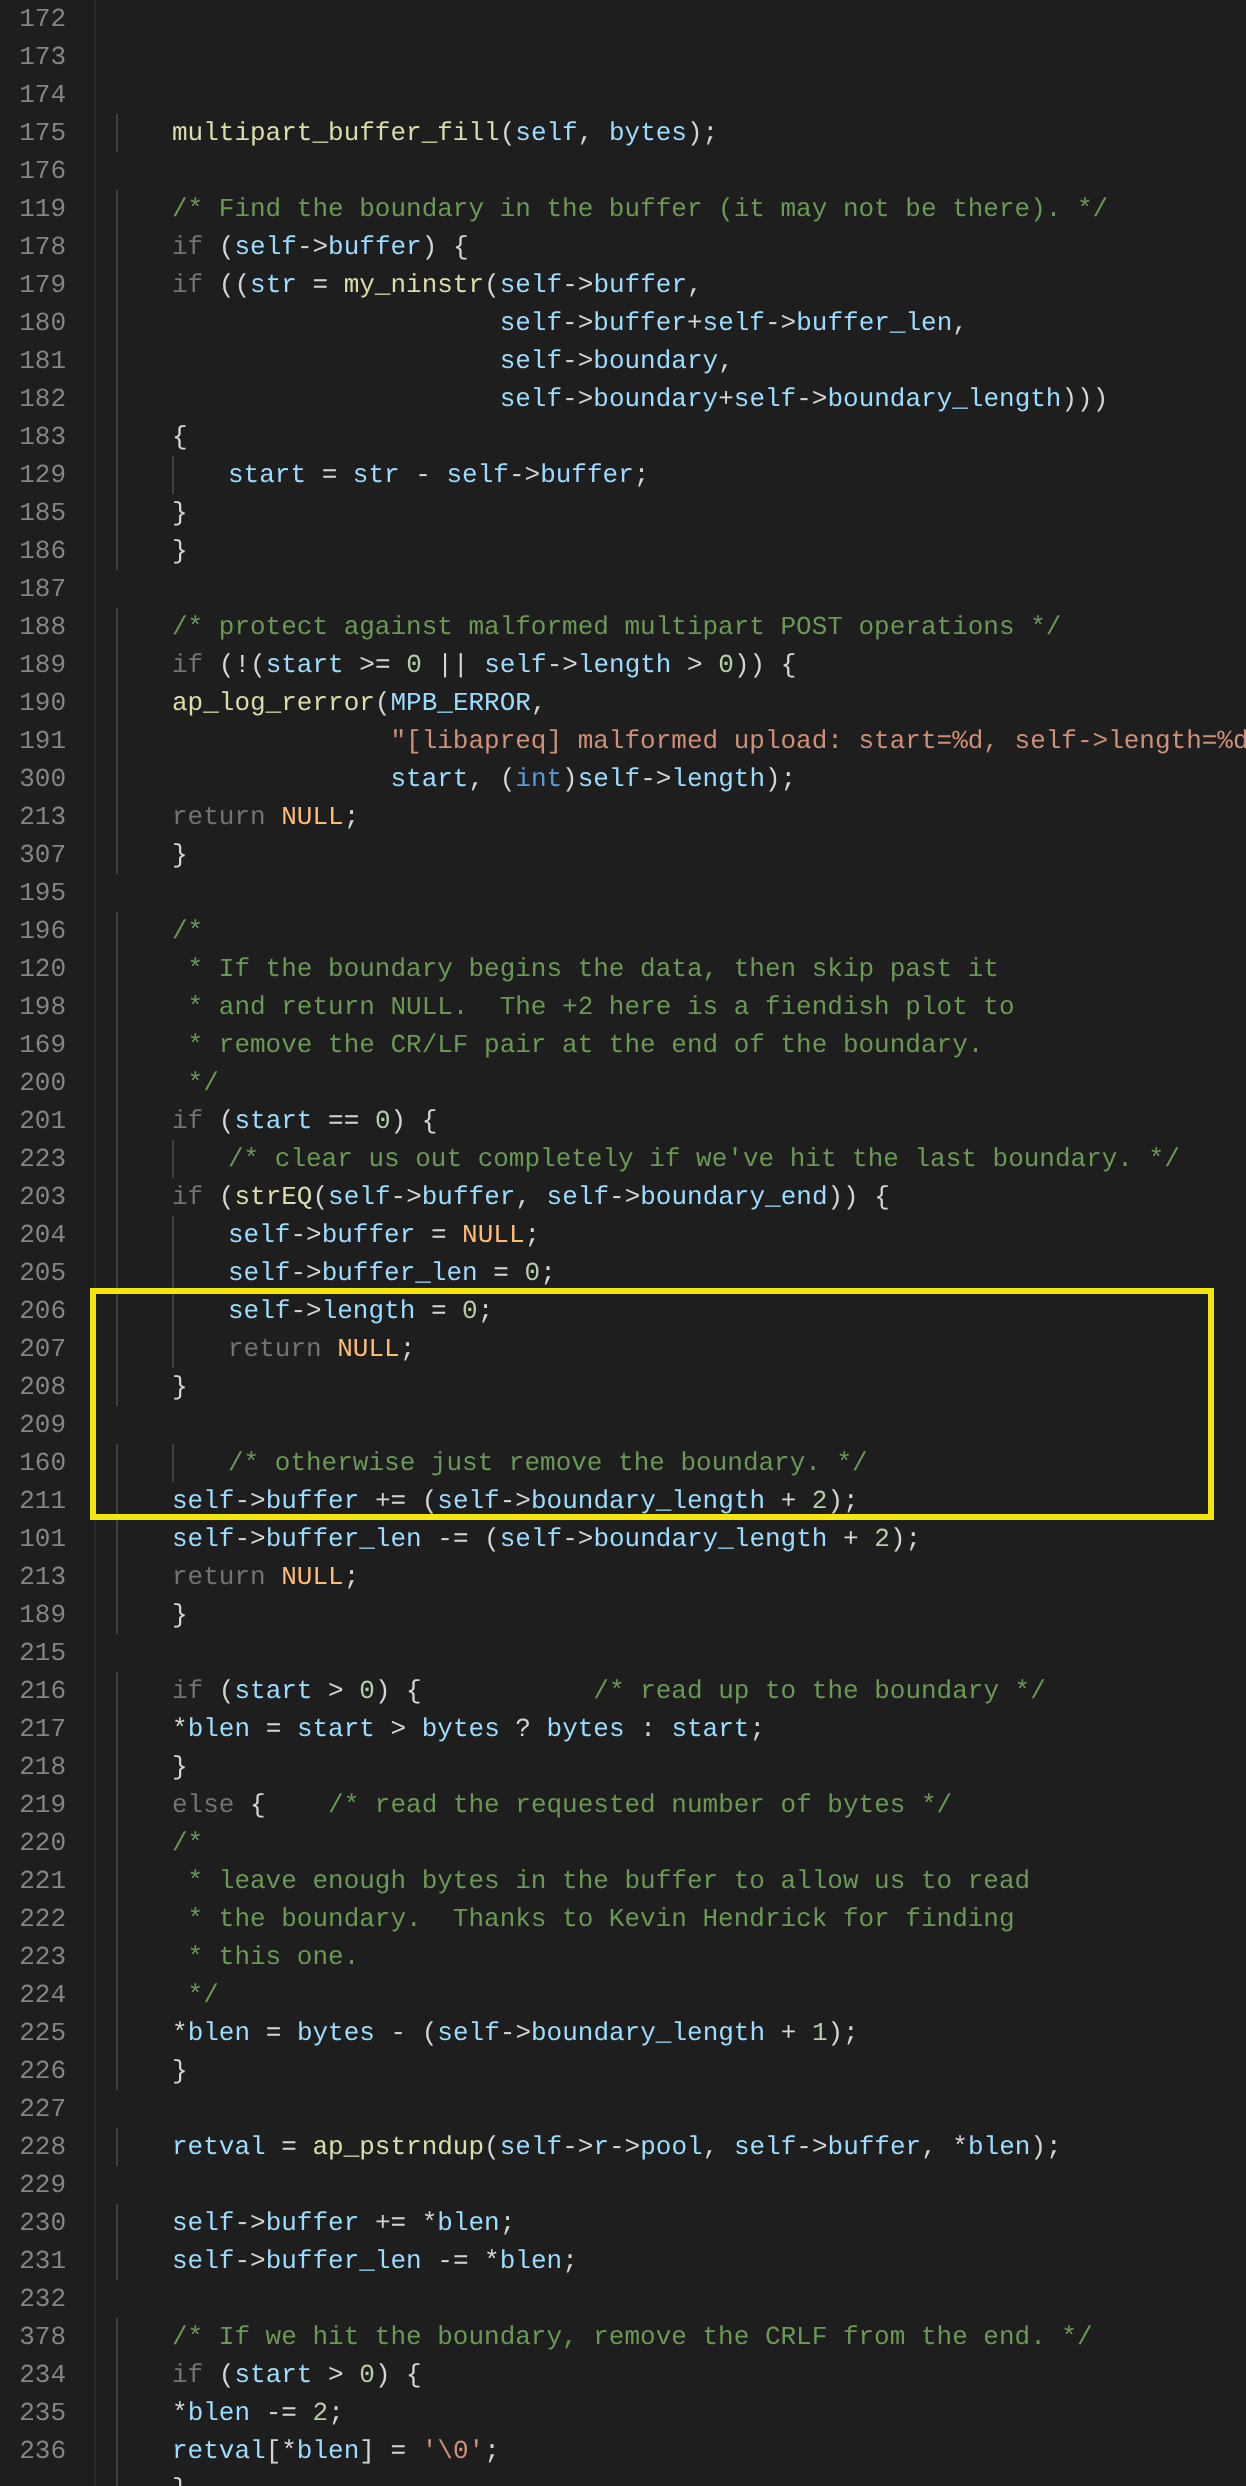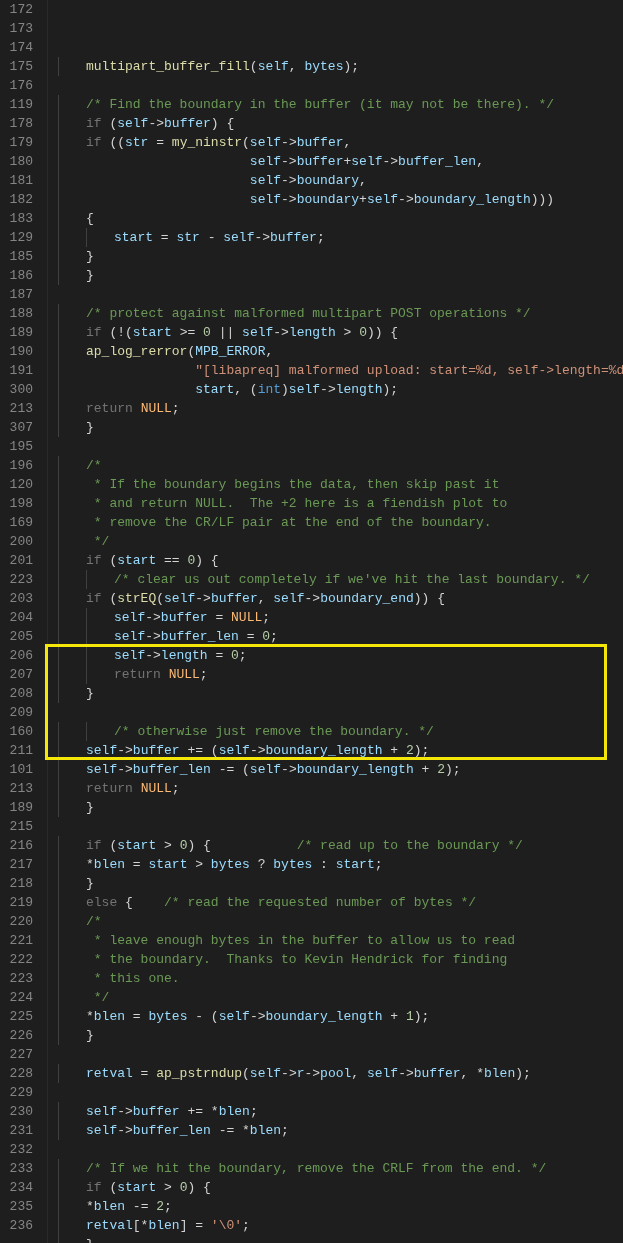--- a/index.html
+++ b/index.html
@@ -116,21 +116,21 @@
       <div>223</div>
       <div>224</div>
       <div>225</div>
       <div>226</div>
       <div>227</div>
       <div>228</div>
       <div>229</div>
       <div>230</div>
       <div>231</div>
       <div>232</div>
-      <div>233</div>
+      <div>378</div>
       <div>234</div>
       <div>235</div>
       <div>236</div>
     </div>
   <div class="code" id="code">
     <div class="highlight-box" id="hlbox" style="top: 644px; height: 116px; left: -3px; width: 562px;"></div>
   <div class="line"><span class="indent-guide" style="left: 0px;"></span><span style="display: inline-block; width: 28px;">    </span><span class="tok-fn">multipart_buffer_fill</span><span class="tok-punc">(</span><span class="tok-id">self</span><span class="tok-punc">, </span><span class="tok-id">bytes</span><span class="tok-punc">);</span></div><div class="line"><span style="display: inline-block; width: 0px;"></span></div><div class="line"><span class="indent-guide" style="left: 0px;"></span><span style="display: inline-block; width: 28px;">    </span><span class="tok-comment">/* Find the boundary in the buffer (it may not be there). */</span></div><div class="line"><span class="indent-guide" style="left: 0px;"></span><span style="display: inline-block; width: 28px;">    </span><span class="tok-ctrl">if</span><span class="tok-punc"> (</span><span class="tok-id">self</span><span class="tok-punc">-&gt;</span><span class="tok-id">buffer</span><span class="tok-punc">) {</span></div><div class="line"><span class="indent-guide" style="left: 0px;"></span><span style="display: inline-block; width: 28px;">    </span><span class="tok-ctrl">if</span><span class="tok-punc"> ((</span><span class="tok-id">str</span><span class="tok-punc"> = </span><span class="tok-fn">my_ninstr</span><span class="tok-punc">(</span><span class="tok-id">self</span><span class="tok-punc">-&gt;</span><span class="tok-id">buffer</span><span class="tok-punc">,</span></div><div class="line"><span class="indent-guide" style="left: 0px;"></span><span style="display: inline-block; width: 28px;">    </span><span class="tok-punc">                     </span><span class="tok-id">self</span><span class="tok-punc">-&gt;</span><span class="tok-id">buffer</span><span class="tok-punc">+</span><span class="tok-id">self</span><span class="tok-punc">-&gt;</span><span class="tok-id">buffer_len</span><span class="tok-punc">,</span></div><div class="line"><span class="indent-guide" style="left: 0px;"></span><span style="display: inline-block; width: 28px;">    </span><span class="tok-punc">                     </span><span class="tok-id">self</span><span class="tok-punc">-&gt;</span><span class="tok-id">boundary</span><span class="tok-punc">,</span></div><div class="line"><span class="indent-guide" style="left: 0px;"></span><span style="display: inline-block; width: 28px;">    </span><span class="tok-punc">                     </span><span class="tok-id">self</span><span class="tok-punc">-&gt;</span><span class="tok-id">boundary</span><span class="tok-punc">+</span><span class="tok-id">self</span><span class="tok-punc">-&gt;</span><span class="tok-id">boundary_length</span><span class="tok-punc">)))</span></div><div class="line"><span class="indent-guide" style="left: 0px;"></span><span style="display: inline-block; width: 28px;">    </span><span class="tok-punc">{</span></div><div class="line"><span class="indent-guide" style="left: 0px;"></span><span class="indent-guide" style="left: 28px;"></span><span style="display: inline-block; width: 56px;">        </span><span class="tok-id">start</span><span class="tok-punc"> = </span><span class="tok-id">str</span><span class="tok-punc"> - </span><span class="tok-id">self</span><span class="tok-punc">-&gt;</span><span class="tok-id">buffer</span><span class="tok-punc">;</span></div><div class="line"><span class="indent-guide" style="left: 0px;"></span><span style="display: inline-block; width: 28px;">    </span><span class="tok-punc">}</span></div><div class="line"><span class="indent-guide" style="left: 0px;"></span><span style="display: inline-block; width: 28px;">    </span><span class="tok-punc">}</span></div><div class="line"><span style="display: inline-block; width: 0px;"></span></div><div class="line"><span class="indent-guide" style="left: 0px;"></span><span style="display: inline-block; width: 28px;">    </span><span class="tok-comment">/* protect against malformed multipart POST operations */</span></div><div class="line"><span class="indent-guide" style="left: 0px;"></span><span style="display: inline-block; width: 28px;">    </span><span class="tok-ctrl">if</span><span class="tok-punc"> (!(</span><span class="tok-id">start</span><span class="tok-punc"> &gt;= </span><span class="tok-num">0</span><span class="tok-punc"> || </span><span class="tok-id">self</span><span class="tok-punc">-&gt;</span><span class="tok-id">length</span><span class="tok-punc"> &gt; </span><span class="tok-num">0</span><span class="tok-punc">)) {</span></div><div class="line"><span class="indent-guide" style="left: 0px;"></span><span style="display: inline-block; width: 28px;">    </span><span class="tok-fn">ap_log_rerror</span><span class="tok-punc">(</span><span class="tok-id">MPB_ERROR</span><span class="tok-punc">,</span></div><div class="line"><span class="indent-guide" style="left: 0px;"></span><span style="display: inline-block; width: 28px;">    </span><span class="tok-punc">              </span><span class="tok-str">"[libapreq] malformed upload: start=%d, self-&gt;length=%d"</span></div><div class="line"><span class="indent-guide" style="left: 0px;"></span><span style="display: inline-block; width: 28px;">    </span><span class="tok-punc">              </span><span class="tok-id">start</span><span class="tok-punc">, (</span><span class="tok-kw">int</span><span class="tok-punc">)</span><span class="tok-id">self</span><span class="tok-punc">-&gt;</span><span class="tok-id">length</span><span class="tok-punc">);</span></div><div class="line"><span class="indent-guide" style="left: 0px;"></span><span style="display: inline-block; width: 28px;">    </span><span class="tok-ctrl">return</span><span class="tok-punc"> </span><span class="tok-const">NULL</span><span class="tok-punc">;</span></div><div class="line"><span class="indent-guide" style="left: 0px;"></span><span style="display: inline-block; width: 28px;">    </span><span class="tok-punc">}</span></div><div class="line"><span style="display: inline-block; width: 0px;"></span></div><div class="line"><span class="indent-guide" style="left: 0px;"></span><span style="display: inline-block; width: 28px;">    </span><span class="tok-comment">/*</span></div><div class="line"><span class="indent-guide" style="left: 0px;"></span><span style="display: inline-block; width: 28px;">    </span><span class="tok-comment"> * If the boundary begins the data, then skip past it</span></div><div class="line"><span class="indent-guide" style="left: 0px;"></span><span style="display: inline-block; width: 28px;">    </span><span class="tok-comment"> * and return NULL.  The +2 here is a fiendish plot to</span></div><div class="line"><span class="indent-guide" style="left: 0px;"></span><span style="display: inline-block; width: 28px;">    </span><span class="tok-comment"> * remove the CR/LF pair at the end of the boundary.</span></div><div class="line"><span class="indent-guide" style="left: 0px;"></span><span style="display: inline-block; width: 28px;">    </span><span class="tok-comment"> */</span></div><div class="line"><span class="indent-guide" style="left: 0px;"></span><span style="display: inline-block; width: 28px;">    </span><span class="tok-ctrl">if</span><span class="tok-punc"> (</span><span class="tok-id">start</span><span class="tok-punc"> == </span><span class="tok-num">0</span><span class="tok-punc">) {</span></div><div class="line"><span class="indent-guide" style="left: 0px;"></span><span class="indent-guide" style="left: 28px;"></span><span style="display: inline-block; width: 56px;">        </span><span class="tok-comment">/* clear us out completely if we've hit the last boundary. */</span></div><div class="line"><span class="indent-guide" style="left: 0px;"></span><span style="display: inline-block; width: 28px;">    </span><span class="tok-ctrl">if</span><span class="tok-punc"> (</span><span class="tok-fn">strEQ</span><span class="tok-punc">(</span><span class="tok-id">self</span><span class="tok-punc">-&gt;</span><span class="tok-id">buffer</span><span class="tok-punc">, </span><span class="tok-id">self</span><span class="tok-punc">-&gt;</span><span class="tok-id">boundary_end</span><span class="tok-punc">)) {</span></div><div class="line"><span class="indent-guide" style="left: 0px;"></span><span class="indent-guide" style="left: 28px;"></span><span style="display: inline-block; width: 56px;">        </span><span class="tok-id">self</span><span class="tok-punc">-&gt;</span><span class="tok-id">buffer</span><span class="tok-punc"> = </span><span class="tok-const">NULL</span><span class="tok-punc">;</span></div><div class="line"><span class="indent-guide" style="left: 0px;"></span><span class="indent-guide" style="left: 28px;"></span><span style="display: inline-block; width: 56px;">        </span><span class="tok-id">self</span><span class="tok-punc">-&gt;</span><span class="tok-id">buffer_len</span><span class="tok-punc"> = </span><span class="tok-num">0</span><span class="tok-punc">;</span></div><div class="line"><span class="indent-guide" style="left: 0px;"></span><span class="indent-guide" style="left: 28px;"></span><span style="display: inline-block; width: 56px;">        </span><span class="tok-id">self</span><span class="tok-punc">-&gt;</span><span class="tok-id">length</span><span class="tok-punc"> = </span><span class="tok-num">0</span><span class="tok-punc">;</span></div><div class="line"><span class="indent-guide" style="left: 0px;"></span><span class="indent-guide" style="left: 28px;"></span><span style="display: inline-block; width: 56px;">        </span><span class="tok-ctrl">return</span><span class="tok-punc"> </span><span class="tok-const">NULL</span><span class="tok-punc">;</span></div><div class="line"><span class="indent-guide" style="left: 0px;"></span><span style="display: inline-block; width: 28px;">    </span><span class="tok-punc">}</span></div><div class="line"><span style="display: inline-block; width: 0px;"></span></div><div class="line"><span class="indent-guide" style="left: 0px;"></span><span class="indent-guide" style="left: 28px;"></span><span style="display: inline-block; width: 56px;">        </span><span class="tok-comment">/* otherwise just remove the boundary. */</span></div><div class="line"><span class="indent-guide" style="left: 0px;"></span><span style="display: inline-block; width: 28px;">    </span><span class="tok-id">self</span><span class="tok-punc">-&gt;</span><span class="tok-id">buffer</span><span class="tok-punc"> += (</span><span class="tok-id">self</span><span class="tok-punc">-&gt;</span><span class="tok-id">boundary_length</span><span class="tok-punc"> + </span><span class="tok-num">2</span><span class="tok-punc">);</span></div><div class="line"><span class="indent-guide" style="left: 0px;"></span><span style="display: inline-block; width: 28px;">    </span><span class="tok-id">self</span><span class="tok-punc">-&gt;</span><span class="tok-id">buffer_len</span><span class="tok-punc"> -= (</span><span class="tok-id">self</span><span class="tok-punc">-&gt;</span><span class="tok-id">boundary_length</span><span class="tok-punc"> + </span><span class="tok-num">2</span><span class="tok-punc">);</span></div><div class="line"><span class="indent-guide" style="left: 0px;"></span><span style="display: inline-block; width: 28px;">    </span><span class="tok-ctrl">return</span><span class="tok-punc"> </span><span class="tok-const">NULL</span><span class="tok-punc">;</span></div><div class="line"><span class="indent-guide" style="left: 0px;"></span><span style="display: inline-block; width: 28px;">    </span><span class="tok-punc">}</span></div><div class="line"><span style="display: inline-block; width: 0px;"></span></div><div class="line"><span class="indent-guide" style="left: 0px;"></span><span style="display: inline-block; width: 28px;">    </span><span class="tok-ctrl">if</span><span class="tok-punc"> (</span><span class="tok-id">start</span><span class="tok-punc"> &gt; </span><span class="tok-num">0</span><span class="tok-punc">) {           </span><span class="tok-comment">/* read up to the boundary */</span></div><div class="line"><span class="indent-guide" style="left: 0px;"></span><span style="display: inline-block; width: 28px;">    </span><span class="tok-punc">*</span><span class="tok-id">blen</span><span class="tok-punc"> = </span><span class="tok-id">start</span><span class="tok-punc"> &gt; </span><span class="tok-id">bytes</span><span class="tok-punc"> ? </span><span class="tok-id">bytes</span><span class="tok-punc"> : </span><span class="tok-id">start</span><span class="tok-punc">;</span></div><div class="line"><span class="indent-guide" style="left: 0px;"></span><span style="display: inline-block; width: 28px;">    </span><span class="tok-punc">}</span></div><div class="line"><span class="indent-guide" style="left: 0px;"></span><span style="display: inline-block; width: 28px;">    </span><span class="tok-ctrl">else</span><span class="tok-punc"> {    </span><span class="tok-comment">/* read the requested number of bytes */</span></div><div class="line"><span class="indent-guide" style="left: 0px;"></span><span style="display: inline-block; width: 28px;">    </span><span class="tok-comment">/*</span></div><div class="line"><span class="indent-guide" style="left: 0px;"></span><span style="display: inline-block; width: 28px;">    </span><span class="tok-comment"> * leave enough bytes in the buffer to allow us to read</span></div><div class="line"><span class="indent-guide" style="left: 0px;"></span><span style="display: inline-block; width: 28px;">    </span><span class="tok-comment"> * the boundary.  Thanks to Kevin Hendrick for finding</span></div><div class="line"><span class="indent-guide" style="left: 0px;"></span><span style="display: inline-block; width: 28px;">    </span><span class="tok-comment"> * this one.</span></div><div class="line"><span class="indent-guide" style="left: 0px;"></span><span style="display: inline-block; width: 28px;">    </span><span class="tok-comment"> */</span></div><div class="line"><span class="indent-guide" style="left: 0px;"></span><span style="display: inline-block; width: 28px;">    </span><span class="tok-punc">*</span><span class="tok-id">blen</span><span class="tok-punc"> = </span><span class="tok-id">bytes</span><span class="tok-punc"> - (</span><span class="tok-id">self</span><span class="tok-punc">-&gt;</span><span class="tok-id">boundary_length</span><span class="tok-punc"> + </span><span class="tok-num">1</span><span class="tok-punc">);</span></div><div class="line"><span class="indent-guide" style="left: 0px;"></span><span style="display: inline-block; width: 28px;">    </span><span class="tok-punc">}</span></div><div class="line"><span style="display: inline-block; width: 0px;"></span></div><div class="line"><span class="indent-guide" style="left: 0px;"></span><span style="display: inline-block; width: 28px;">    </span><span class="tok-id">retval</span><span class="tok-punc"> = </span><span class="tok-fn">ap_pstrndup</span><span class="tok-punc">(</span><span class="tok-id">self</span><span class="tok-punc">-&gt;</span><span class="tok-id">r</span><span class="tok-punc">-&gt;</span><span class="tok-id">pool</span><span class="tok-punc">, </span><span class="tok-id">self</span><span class="tok-punc">-&gt;</span><span class="tok-id">buffer</span><span class="tok-punc">, *</span><span class="tok-id">blen</span><span class="tok-punc">);</span></div><div class="line"><span style="display: inline-block; width: 0px;"></span></div><div class="line"><span class="indent-guide" style="left: 0px;"></span><span style="display: inline-block; width: 28px;">    </span><span class="tok-id">self</span><span class="tok-punc">-&gt;</span><span class="tok-id">buffer</span><span class="tok-punc"> += *</span><span class="tok-id">blen</span><span class="tok-punc">;</span></div><div class="line"><span class="indent-guide" style="left: 0px;"></span><span style="display: inline-block; width: 28px;">    </span><span class="tok-id">self</span><span class="tok-punc">-&gt;</span><span class="tok-id">buffer_len</span><span class="tok-punc"> -= *</span><span class="tok-id">blen</span><span class="tok-punc">;</span></div><div class="line"><span style="display: inline-block; width: 0px;"></span></div><div class="line"><span class="indent-guide" style="left: 0px;"></span><span style="display: inline-block; width: 28px;">    </span><span class="tok-comment">/* If we hit the boundary, remove the CRLF from the end. */</span></div><div class="line"><span class="indent-guide" style="left: 0px;"></span><span style="display: inline-block; width: 28px;">    </span><span class="tok-ctrl">if</span><span class="tok-punc"> (</span><span class="tok-id">start</span><span class="tok-punc"> &gt; </span><span class="tok-num">0</span><span class="tok-punc">) {</span></div><div class="line"><span class="indent-guide" style="left: 0px;"></span><span style="display: inline-block; width: 28px;">    </span><span class="tok-punc">*</span><span class="tok-id">blen</span><span class="tok-punc"> -= </span><span class="tok-num">2</span><span class="tok-punc">;</span></div><div class="line"><span class="indent-guide" style="left: 0px;"></span><span style="display: inline-block; width: 28px;">    </span><span class="tok-id">retval</span><span class="tok-punc">[*</span><span class="tok-id">blen</span><span class="tok-punc">] = </span><span class="tok-str">'\0'</span><span class="tok-punc">;</span></div><div class="line"><span class="indent-guide" style="left: 0px;"></span><span style="display: inline-block; width: 28px;">    </span><span class="tok-punc">}</span></div></div>
 </div>
 
 </body></html>

